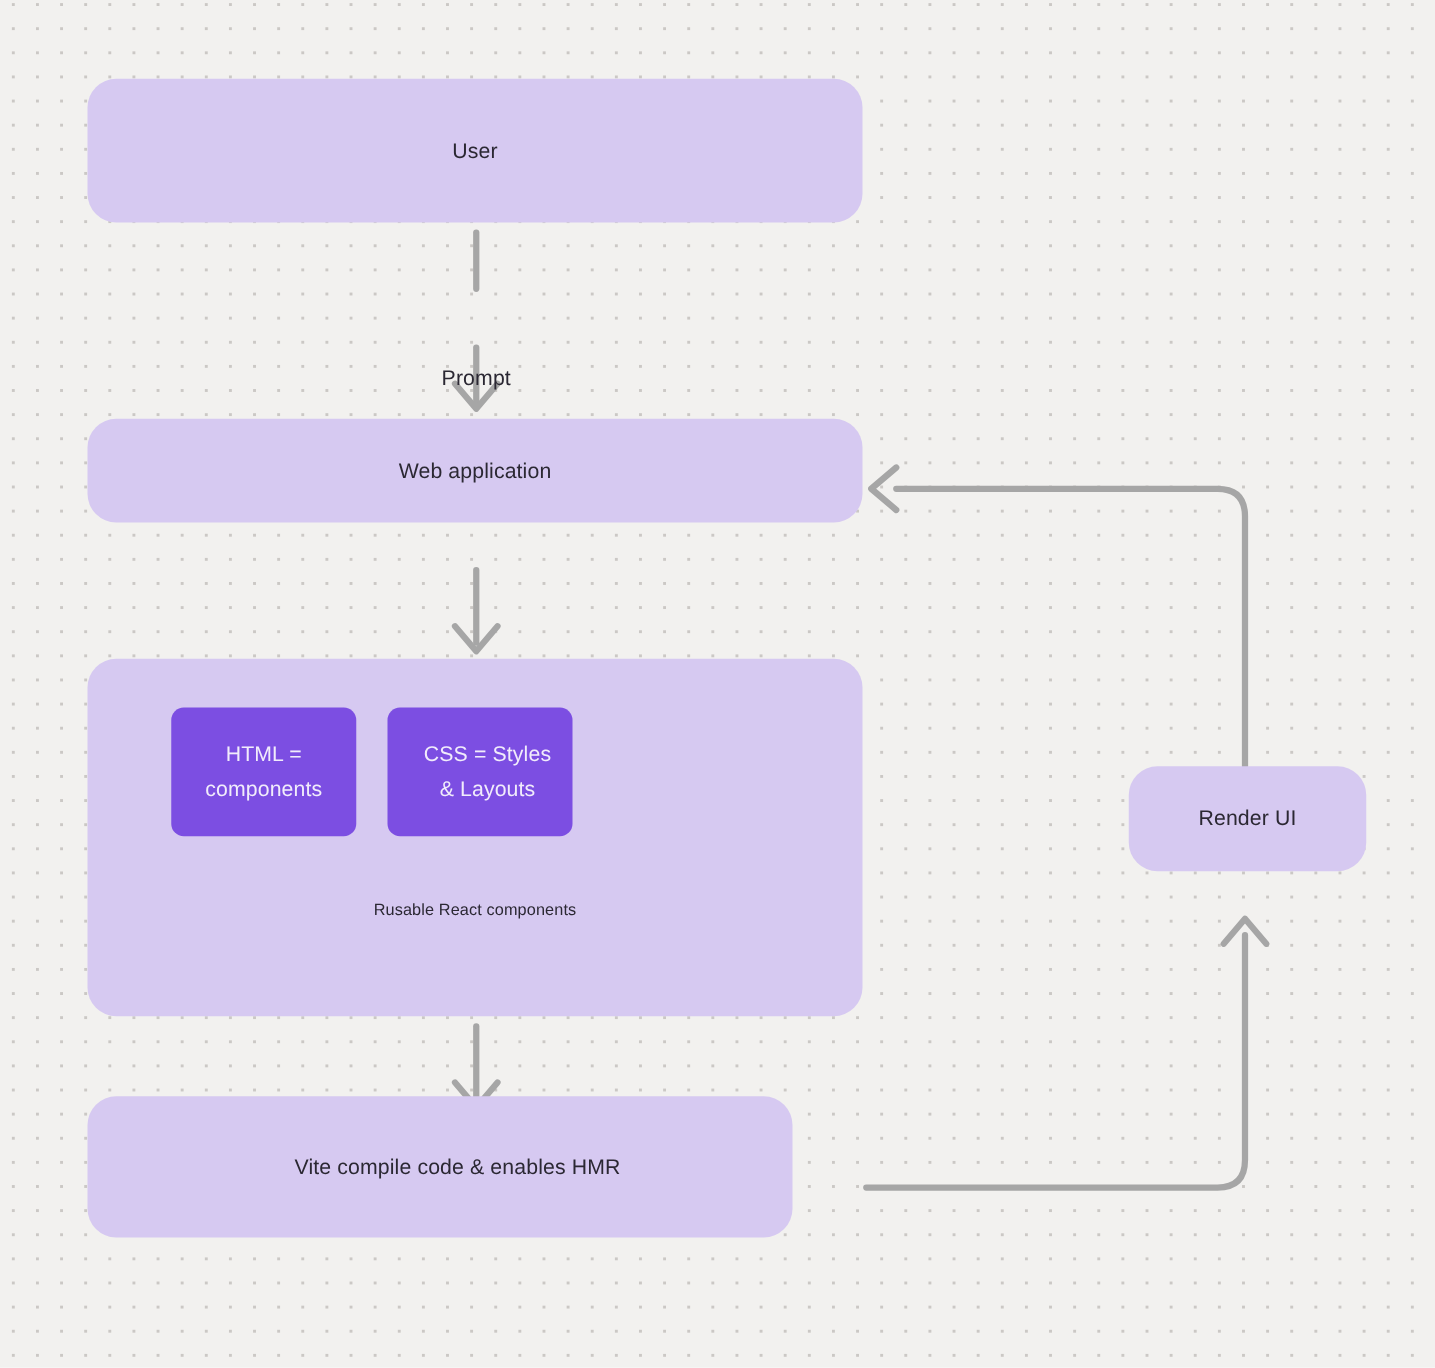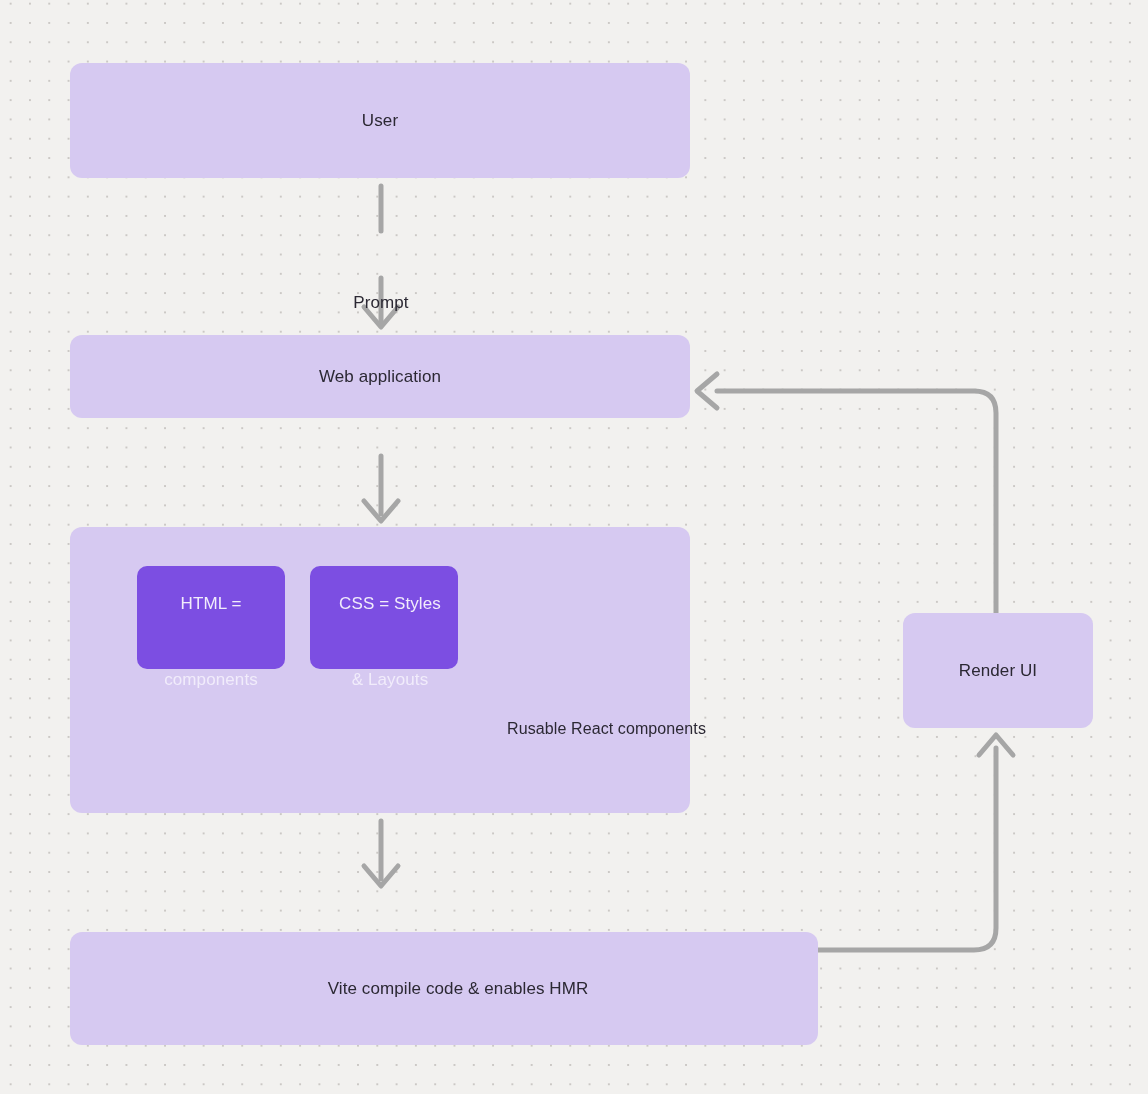--- a/index.html
+++ b/index.html
@@ -30,50 +30,50 @@
   .connectors path{
     fill:none;
     stroke:var(--arrow-color);
     stroke-width:5;
     stroke-linecap:round;
     stroke-linejoin:round;
   }
   .node{
     position:absolute;
     background:var(--node-fill);
-    border-radius:12px;
+    border-radius:23px;
     display:flex;align-items:center;justify-content:center;
     color:var(--label-color);
     font-size:17px;font-weight:500;
     letter-spacing:.1px;
     text-align:center;
   }
   #node-user{left:70px;top:63px;width:620px;height:115px;}
   #node-web{left:70px;top:335px;width:620px;height:83px;}
   #node-components{left:70px;top:527px;width:620px;height:286px;display:block;}
-  #node-vite{left:70px;top:932px;width:748px;height:113px;padding-left:28px;}
-  #node-render{left:903px;top:613px;width:190px;height:115px;text-align:right;}
+  #node-vite{left:70px;top:877px;width:564px;height:113px;padding-left:28px;}
+  #node-render{left:903px;top:613px;width:190px;height:84px;text-align:right;}
   .chip{
     position:absolute;top:39px;
     width:148px;height:103px;
     background:var(--chip-fill);
     border-radius:10px;
     color:var(--chip-text-color);
     display:flex;flex-direction:column;align-items:center;justify-content:center;
     font-size:17px;font-weight:500;line-height:28px;
     text-align:center;
   }
   #chip-html{left:67px;}
   #chip-css{left:240px;padding-left:12px;}
   #chip-js{left:414px;}
-  .chip-line{display:block;margin-top:48px;}
+  .chip-line{display:block;}
   .caption{
-    position:absolute;top:193px;left:16px;width:100%;
-    text-align:right;
-    font-size:16px;font-weight:500;
+    position:absolute;top:193px;left:0;width:100%;
+    text-align:center;
+    font-size:13px;font-weight:500;
     color:var(--label-color);
     letter-spacing:.1px;
   }
   .edge-label{
     position:absolute;left:381px;top:247px;
     transform:translateX(-50%);
     font-size:17px;font-weight:500;
     color:var(--label-color);
     letter-spacing:.1px;
     margin-top:46px;

